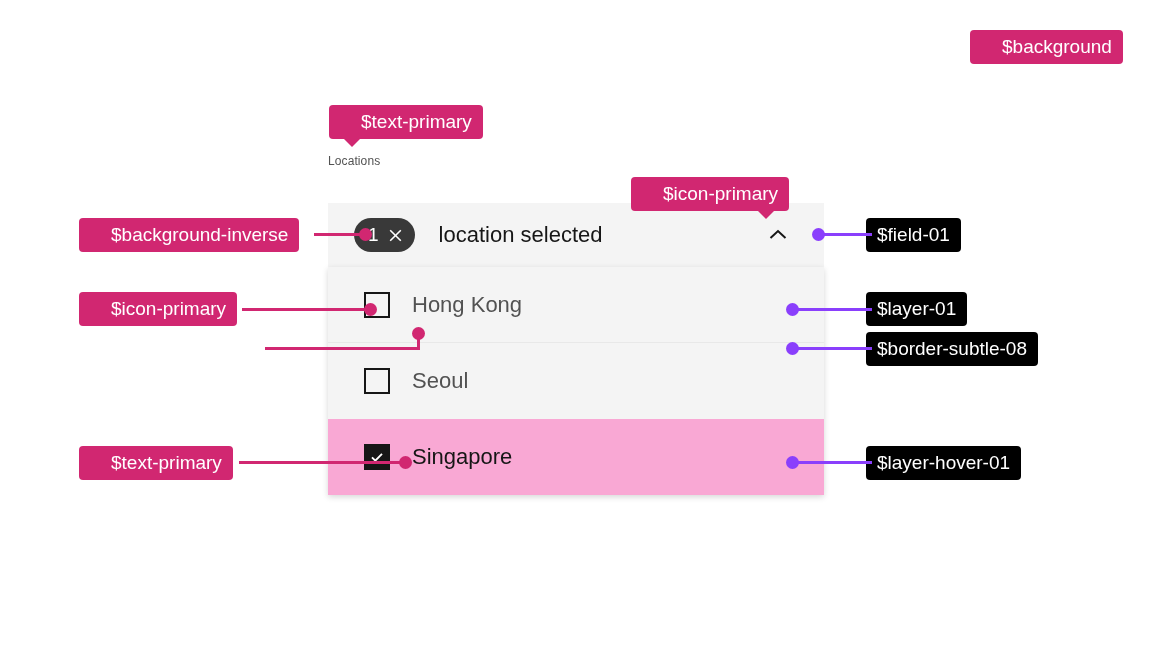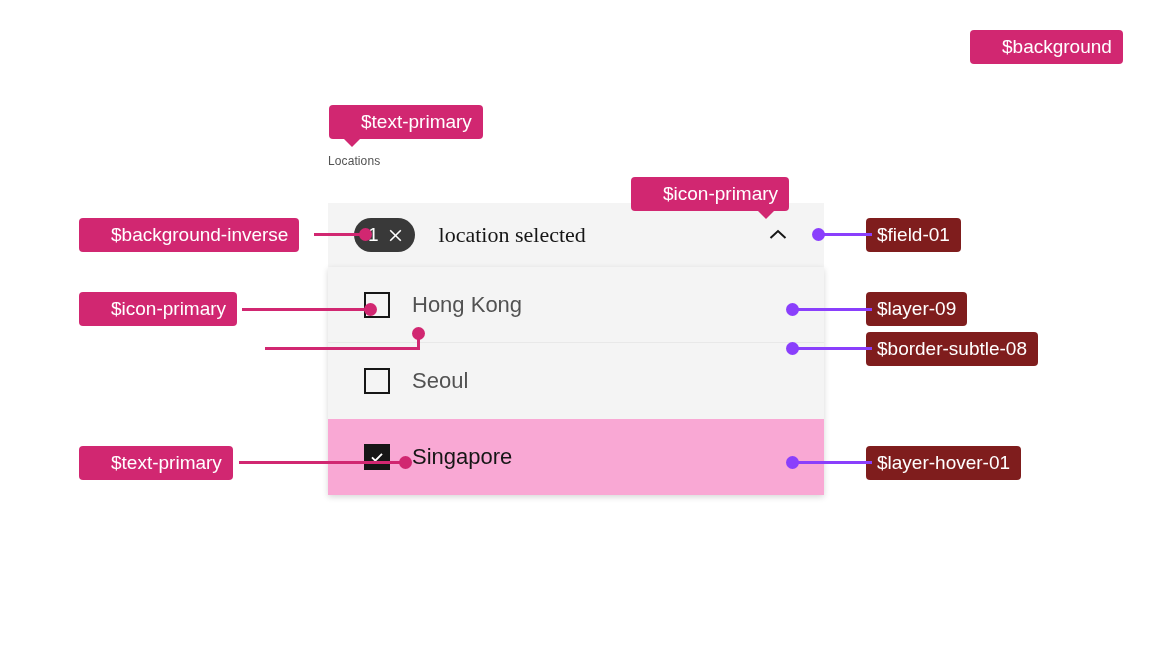--- a/index.html
+++ b/index.html
@@ -66,21 +66,20 @@
     align-items: center;
     justify-content: center;
     margin-left: 2px;
   }
   .field-text {
     margin-left: 24px;
     font-size: 22px;
     color: #161616;
     white-space: nowrap;
     flex: 1;
-    font-family: Liberation Serif, serif;
   }
   .chevron-btn {
     width: 36px;
     height: 36px;
     display: flex;
     align-items: center;
     justify-content: center;
     flex: none;
     margin-right: 12px;
   }
@@ -142,21 +141,21 @@
     align-items: center;
     height: 34px;
     padding: 0 11px;
     border-radius: 4px;
     color: #ffffff;
     font-size: 19px;
     white-space: nowrap;
     box-sizing: border-box;
   }
   .badge.pink { background: #d12771; padding-left: 32px; }
-  .badge.purple { background: #7f1d1d; }
+  .badge.purple { background: #000000; }
 
   .badge .tail {
     position: absolute;
     bottom: -8px;
     width: 0;
     height: 0;
     border-left: 9px solid transparent;
     border-right: 9px solid transparent;
   }
   .badge.pink .tail { border-top: 9px solid #d12771; }
@@ -262,21 +261,21 @@
   <div class="conn" style="left:239px; top:461px; width:168px; height:3px;"></div>
   <div class="dot" style="left:399px; top:456px;"></div>
 
   <div class="badge purple" style="left:866px; top:218px;">
     <span>$field-01</span>
   </div>
   <div class="conn purple" style="left:818px; top:233px; width:54px; height:3px;"></div>
   <div class="dot purple" style="left:812px; top:228px;"></div>
 
   <div class="badge purple" style="left:866px; top:292px;">
-    <span>$layer-09</span>
+    <span>$layer-01</span>
   </div>
   <div class="conn purple" style="left:798px; top:308px; width:74px; height:3px;"></div>
   <div class="dot purple" style="left:786px; top:303px;"></div>
 
   <div class="badge purple" style="left:866px; top:332px;">
     <span>$border-subtle-08</span>
   </div>
   <div class="conn purple" style="left:798px; top:347px; width:74px; height:3px;"></div>
   <div class="dot purple" style="left:786px; top:342px;"></div>
 

